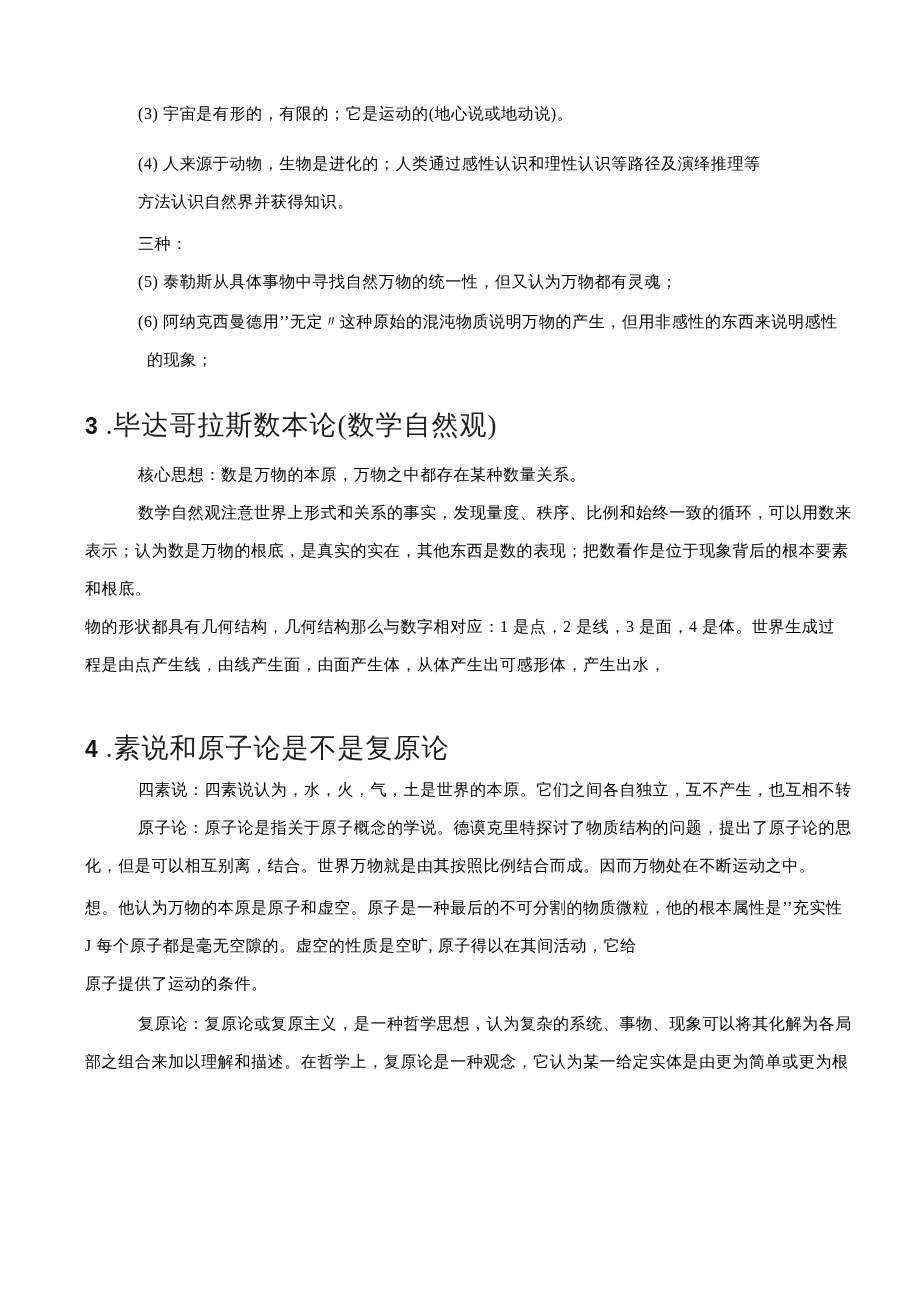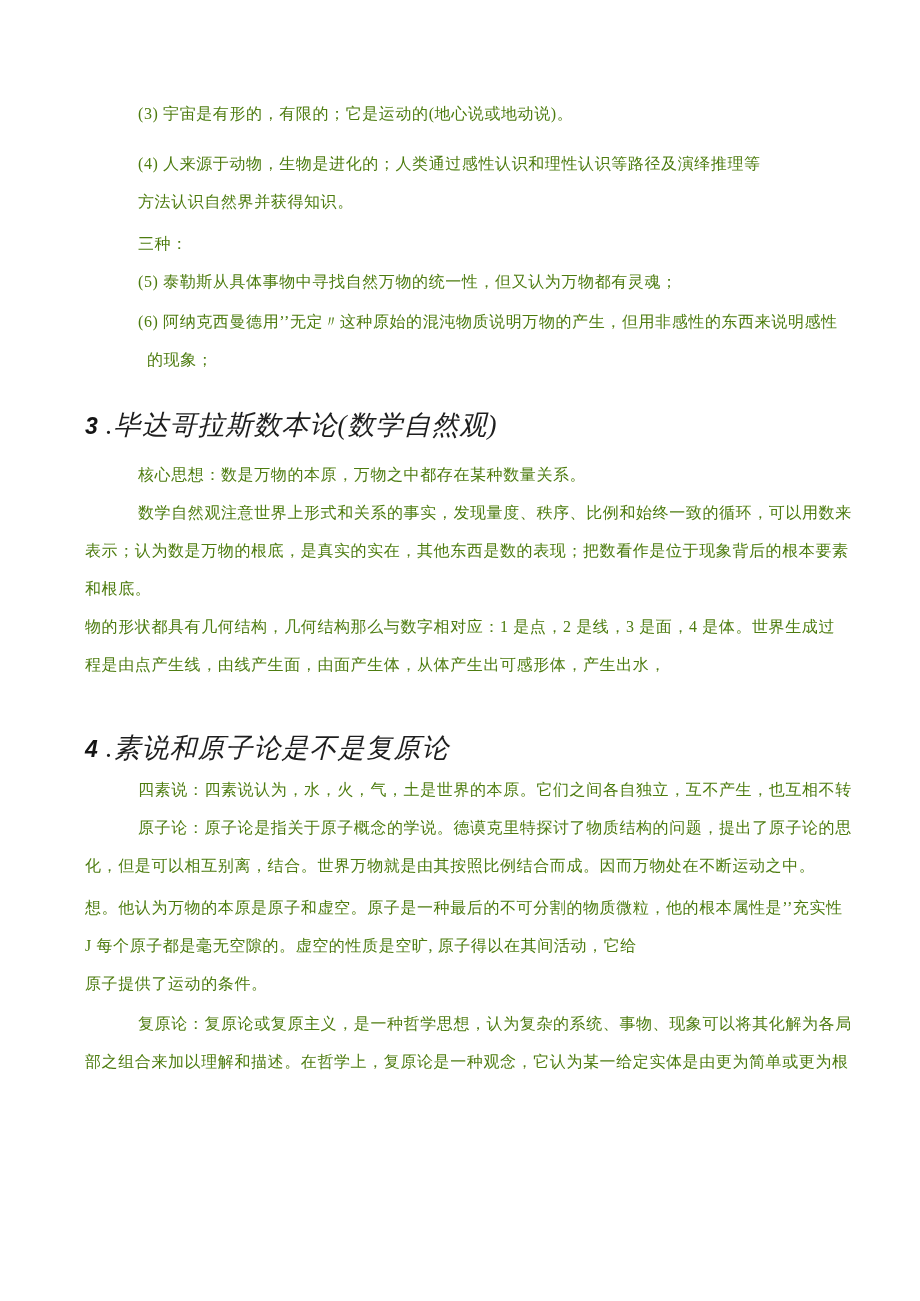--- a/index.html
+++ b/index.html
@@ -14,36 +14,35 @@
     font-family: "Liberation Serif", serif;
   }
   .doc {
     padding: 95px 78px 0 85px;
   }
   .line {
     font-size: 16px;
     line-height: 38px;
     letter-spacing: 0.6px;
     white-space: nowrap;
-    color: #4d7c0f;
+    color: #000000;
   }
   .ind1 { padding-left: 53px; }  
   .ind2 { padding-left: 62px; }  
   .indf { padding-left: 8px; }   
   .sp12 { margin-bottom: 12px; }
   .sp4  { margin-bottom: 4px; }
   .sp2  { margin-bottom: 2px; }
   .heading {
     color: #1e1e1e;
     font-size: 27px;
     line-height: 44px;
     letter-spacing: 1px;
     margin: 24px 0 8px 0;
     white-space: nowrap;
-    font-style: italic;
   }
   .heading .hnum {
     font-family: "Liberation Sans", sans-serif;
     font-weight: 700;
     font-size: 23px;
     margin-right: 7px;
     color: #141414;
   }
   .heading.h4 {
     margin-top: 42px;

